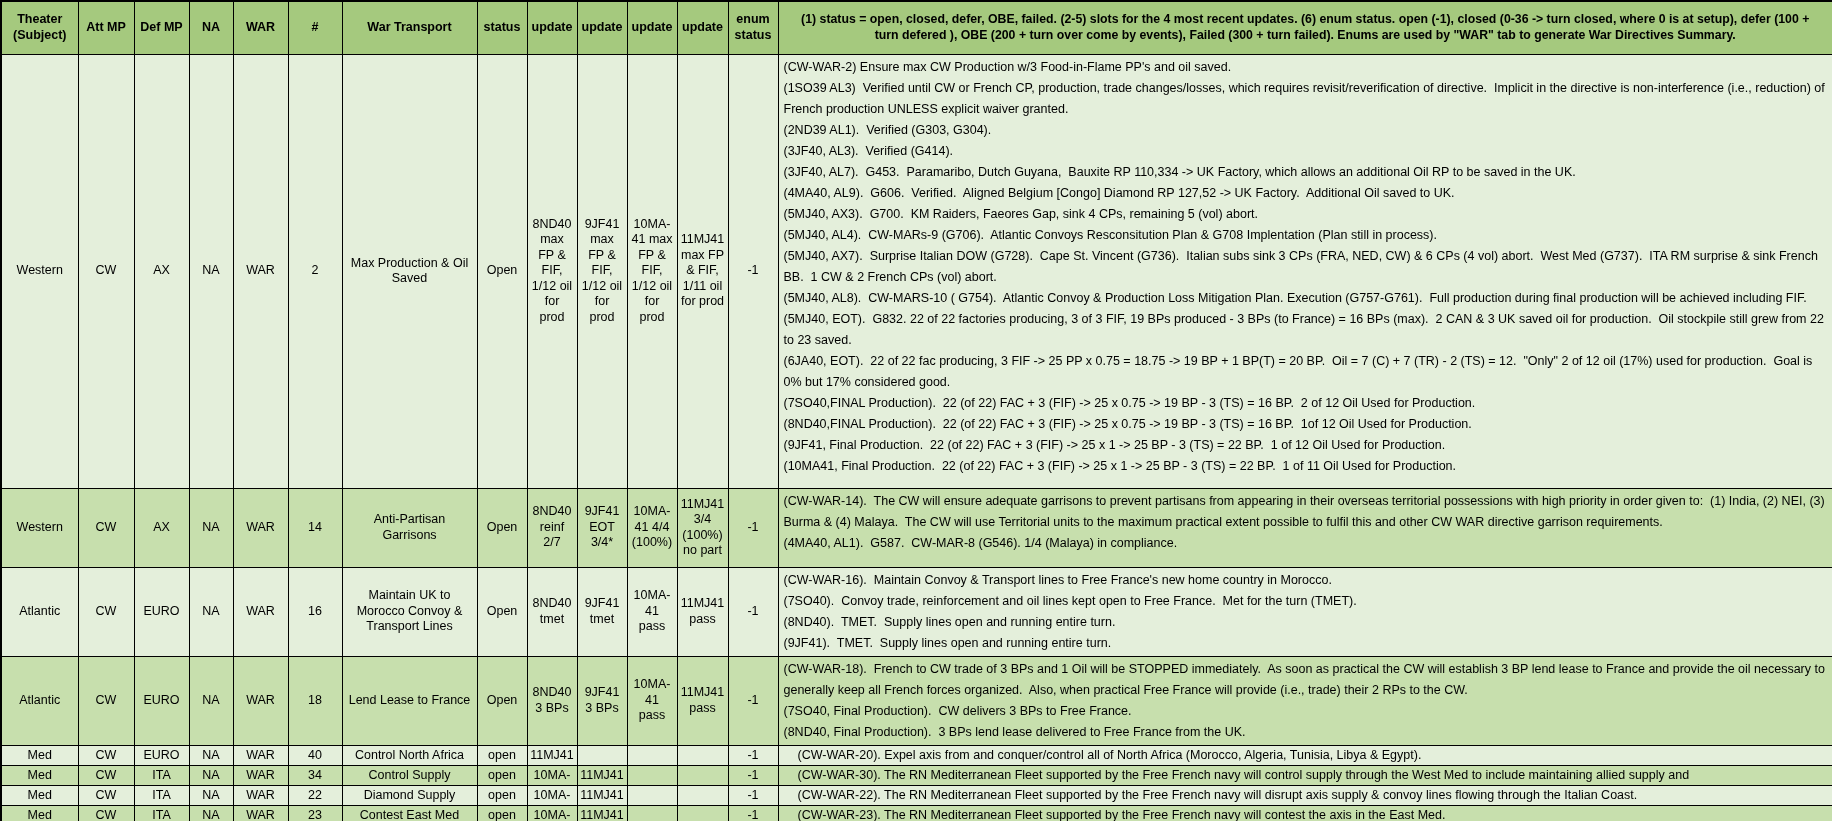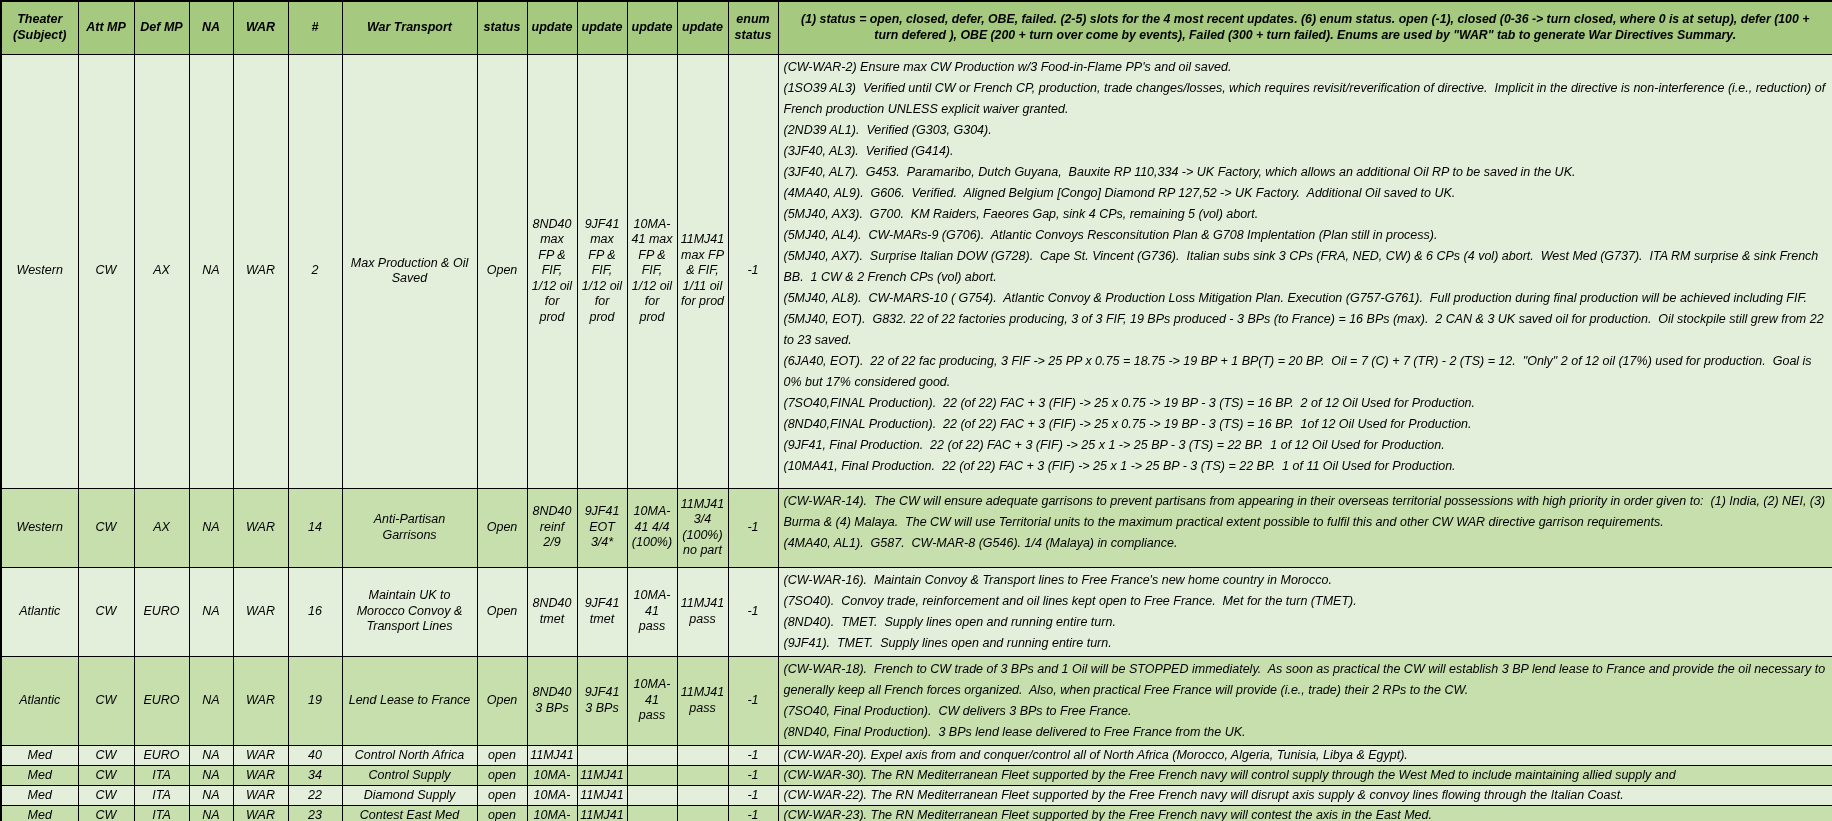--- a/index.html
+++ b/index.html
@@ -1,27 +1,27 @@
 <!DOCTYPE html>
 <html style="--header-bg: #A5C97E; --band-light: #E4EFDB; --band-dark: #C7DFAD;"><head>
 <meta charset="utf-8">
 <style>
   html,body{margin:0;padding:0;background:#fff;}
   body{font-family:"Liberation Sans",sans-serif;font-size:12.5px;color:#000;}
-  #sheet{width:1832px;height:821px;overflow:hidden;font-style:italic;}
+  #sheet{width:1832px;height:821px;overflow:hidden;}
   table{border-collapse:collapse;table-layout:fixed;width:1832px;border:2px solid #000;}
   th,td{border:1px solid #000;overflow:hidden;padding:0 3px;box-sizing:border-box;}
   thead th{height:53px;background:var(--header-bg);font-weight:bold;text-align:center;vertical-align:middle;line-height:1.25;}
   thead th.notes-head{font-size:12.3px;padding:0 10px;}
   tbody tr.light td{background:var(--band-light);}
   tbody tr.dark td{background:var(--band-dark);}
   td.center{text-align:center;vertical-align:middle;line-height:15.5px;word-wrap:break-word;}
   td.notes{text-align:left;vertical-align:top;white-space:pre-wrap;line-height:21px;padding:2px 5px;word-wrap:break-word;}
   tr.small td.center{white-space:nowrap;line-height:17px;padding:0 2px;}
-  tr.small td.notes{white-space:nowrap;line-height:17px;padding:1px 5px;}
+  tr.small td.notes{white-space:nowrap;line-height:17px;padding:1px 19px;}
 </style>
 </head>
 <body>
 
 <div id="sheet">
   <table>
     <colgroup>
       <col style="width:77px">
         <col style="width:56px">
         <col style="width:55px">
@@ -89,21 +89,21 @@
         </tr>
         <tr class="dark" style="height: 79px;">
           <td class="center">Western</td>
           <td class="center">CW</td>
           <td class="center">AX</td>
           <td class="center">NA</td>
           <td class="center">WAR</td>
           <td class="center">14</td>
           <td class="center">Anti-Partisan Garrisons</td>
           <td class="center">Open</td>
-          <td class="center">8ND40 reinf 2/9</td>
+          <td class="center">8ND40 reinf 2/7</td>
           <td class="center">9JF41 EOT 3/4*</td>
           <td class="center">10MA-41 4/4 (100%)</td>
           <td class="center">11MJ41 3/4 (100%) no part</td>
           <td class="center">-1</td>
           <td class="notes">(CW-WAR-14).  The CW will ensure adequate garrisons to prevent partisans from appearing in their overseas territorial possessions with high priority in order given to:  (1) India, (2) NEI, (3) Burma &amp; (4) Malaya.  The CW will use Territorial units to the maximum practical extent possible to fulfil this and other CW WAR directive garrison requirements.
 (4MA40, AL1).  G587.  CW-MAR-8 (G546). 1/4 (Malaya) in compliance.</td>
         </tr>
         <tr class="light" style="height: 79px;">
           <td class="center">Atlantic</td>
           <td class="center">CW</td>
@@ -122,21 +122,21 @@
 (7SO40).  Convoy trade, reinforcement and oil lines kept open to Free France.  Met for the turn (TMET).
 (8ND40).  TMET.  Supply lines open and running entire turn.
 (9JF41).  TMET.  Supply lines open and running entire turn.</td>
         </tr>
         <tr class="dark" style="height: 78px;">
           <td class="center">Atlantic</td>
           <td class="center">CW</td>
           <td class="center">EURO</td>
           <td class="center">NA</td>
           <td class="center">WAR</td>
-          <td class="center">19</td>
+          <td class="center">18</td>
           <td class="center">Lend Lease to France</td>
           <td class="center">Open</td>
           <td class="center">8ND40 3 BPs</td>
           <td class="center">9JF41 3 BPs</td>
           <td class="center">10MA-41 pass</td>
           <td class="center">11MJ41 pass</td>
           <td class="center">-1</td>
           <td class="notes">(CW-WAR-18).  French to CW trade of 3 BPs and 1 Oil will be STOPPED immediately.  As soon as practical the CW will establish 3 BP lend lease to France and provide the oil necessary to generally keep all French forces organized.  Also, when practical Free France will provide (i.e., trade) their 2 RPs to the CW.
 (7SO40, Final Production).  CW delivers 3 BPs to Free France.
 (8ND40, Final Production).  3 BPs lend lease delivered to Free France from the UK.</td>

